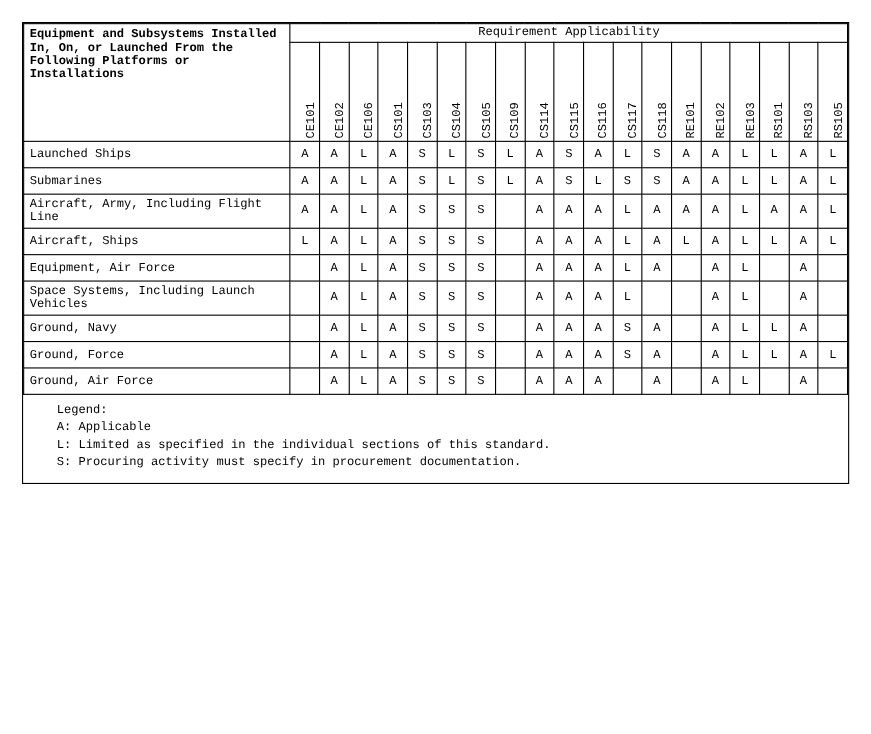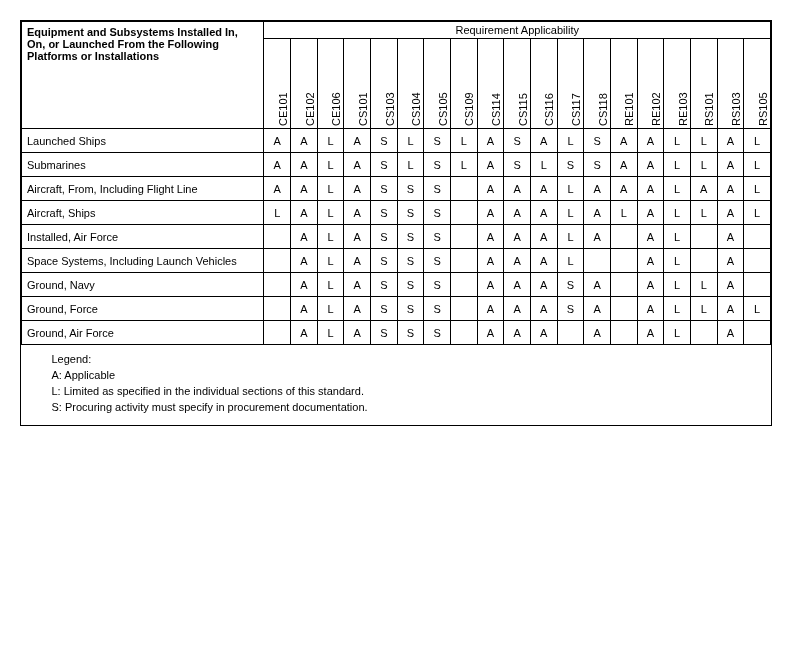--- a/index.html
+++ b/index.html
@@ -13,20 +13,21 @@
       padding: 20px;
       min-height: 667px;
     }
     .table-wrapper {
       border: 1px solid #000;
       width: 752px;
     }
     table {
       width: 100%;
       border-collapse: collapse;
+      font-family: Liberation Mono, monospace;
     }
     th, td {
       border: 1px solid #000;
       text-align: center;
       vertical-align: middle;
       padding: 2px 3px;
       font-size: 11px;
     }
     .header-left {
       text-align: left;
@@ -148,21 +149,21 @@
           <td class="data-cell">S</td>
           <td class="data-cell">S</td>
           <td class="data-cell">A</td>
           <td class="data-cell">A</td>
           <td class="data-cell">L</td>
           <td class="data-cell">L</td>
           <td class="data-cell">A</td>
           <td class="data-cell">L</td>
         </tr>
         <tr class="data-row">
-          <td class="row-label">Aircraft, From, Including Flight Line</td>
+          <td class="row-label">Aircraft, Army, Including Flight Line</td>
           <td class="data-cell">A</td>
           <td class="data-cell">A</td>
           <td class="data-cell">L</td>
           <td class="data-cell">A</td>
           <td class="data-cell">S</td>
           <td class="data-cell">S</td>
           <td class="data-cell">S</td>
           <td class="data-cell"></td>
           <td class="data-cell">A</td>
           <td class="data-cell">A</td>
@@ -192,21 +193,21 @@
           <td class="data-cell">L</td>
           <td class="data-cell">A</td>
           <td class="data-cell">L</td>
           <td class="data-cell">A</td>
           <td class="data-cell">L</td>
           <td class="data-cell">L</td>
           <td class="data-cell">A</td>
           <td class="data-cell">L</td>
         </tr>
         <tr class="data-row">
-          <td class="row-label">Installed, Air Force</td>
+          <td class="row-label">Equipment, Air Force</td>
           <td class="data-cell"></td>
           <td class="data-cell">A</td>
           <td class="data-cell">L</td>
           <td class="data-cell">A</td>
           <td class="data-cell">S</td>
           <td class="data-cell">S</td>
           <td class="data-cell">S</td>
           <td class="data-cell"></td>
           <td class="data-cell">A</td>
           <td class="data-cell">A</td>

